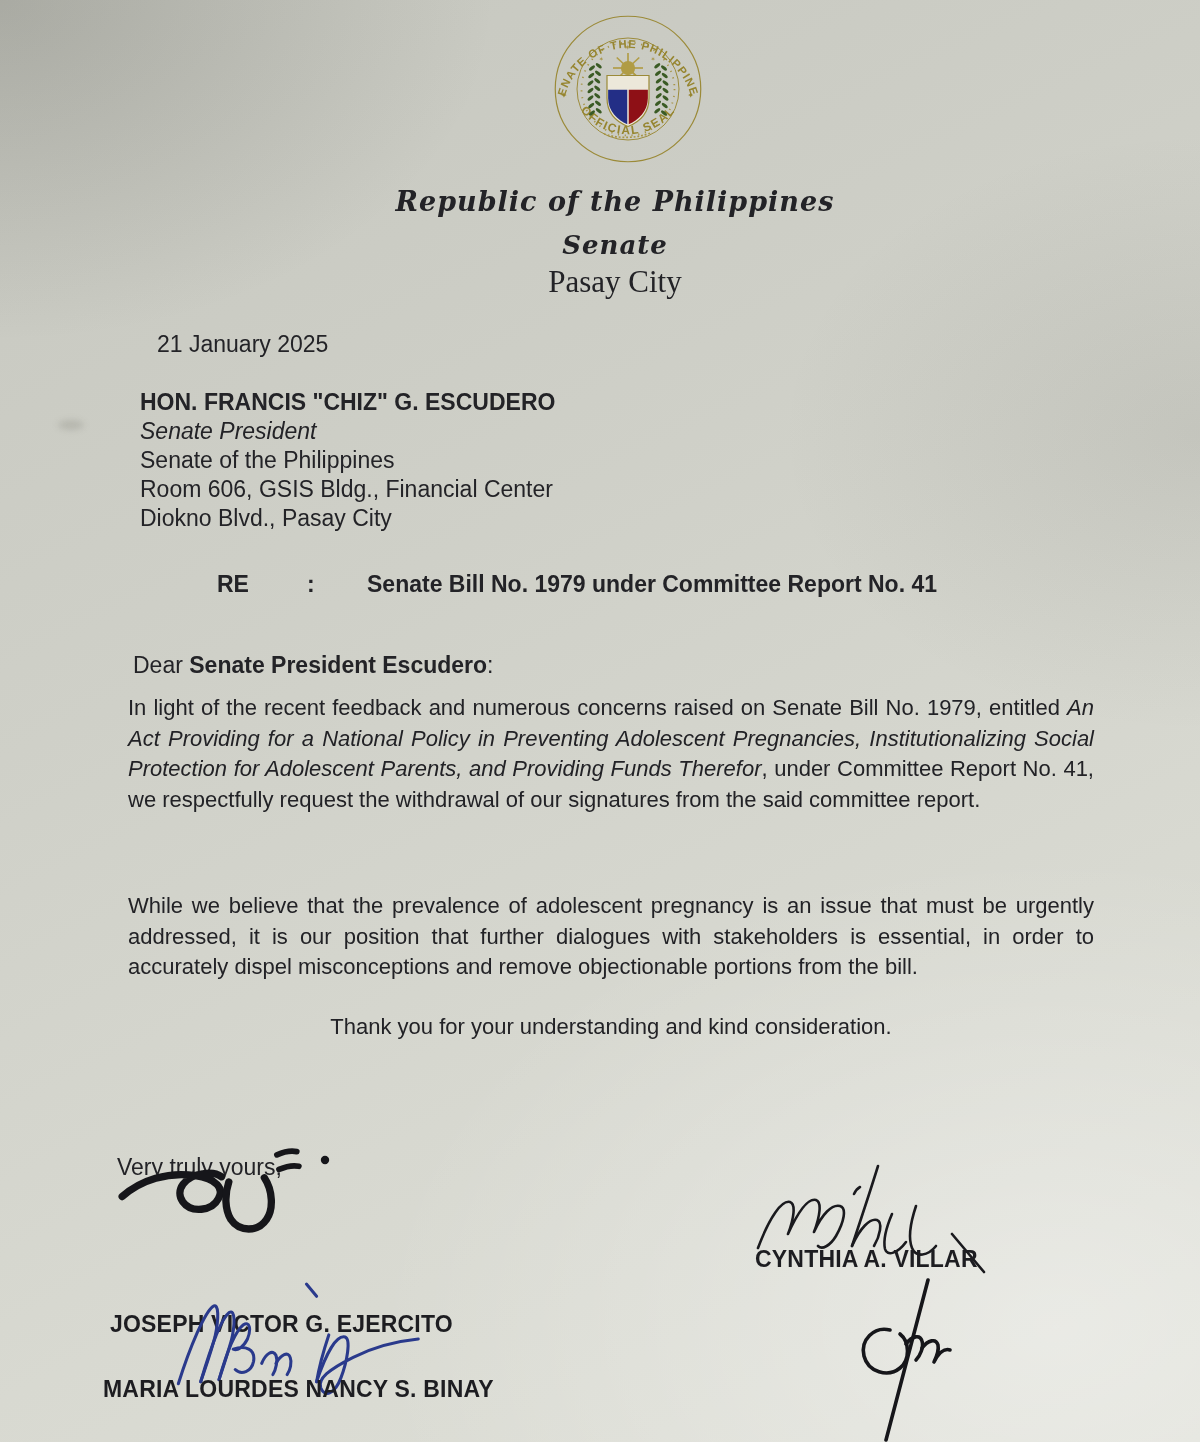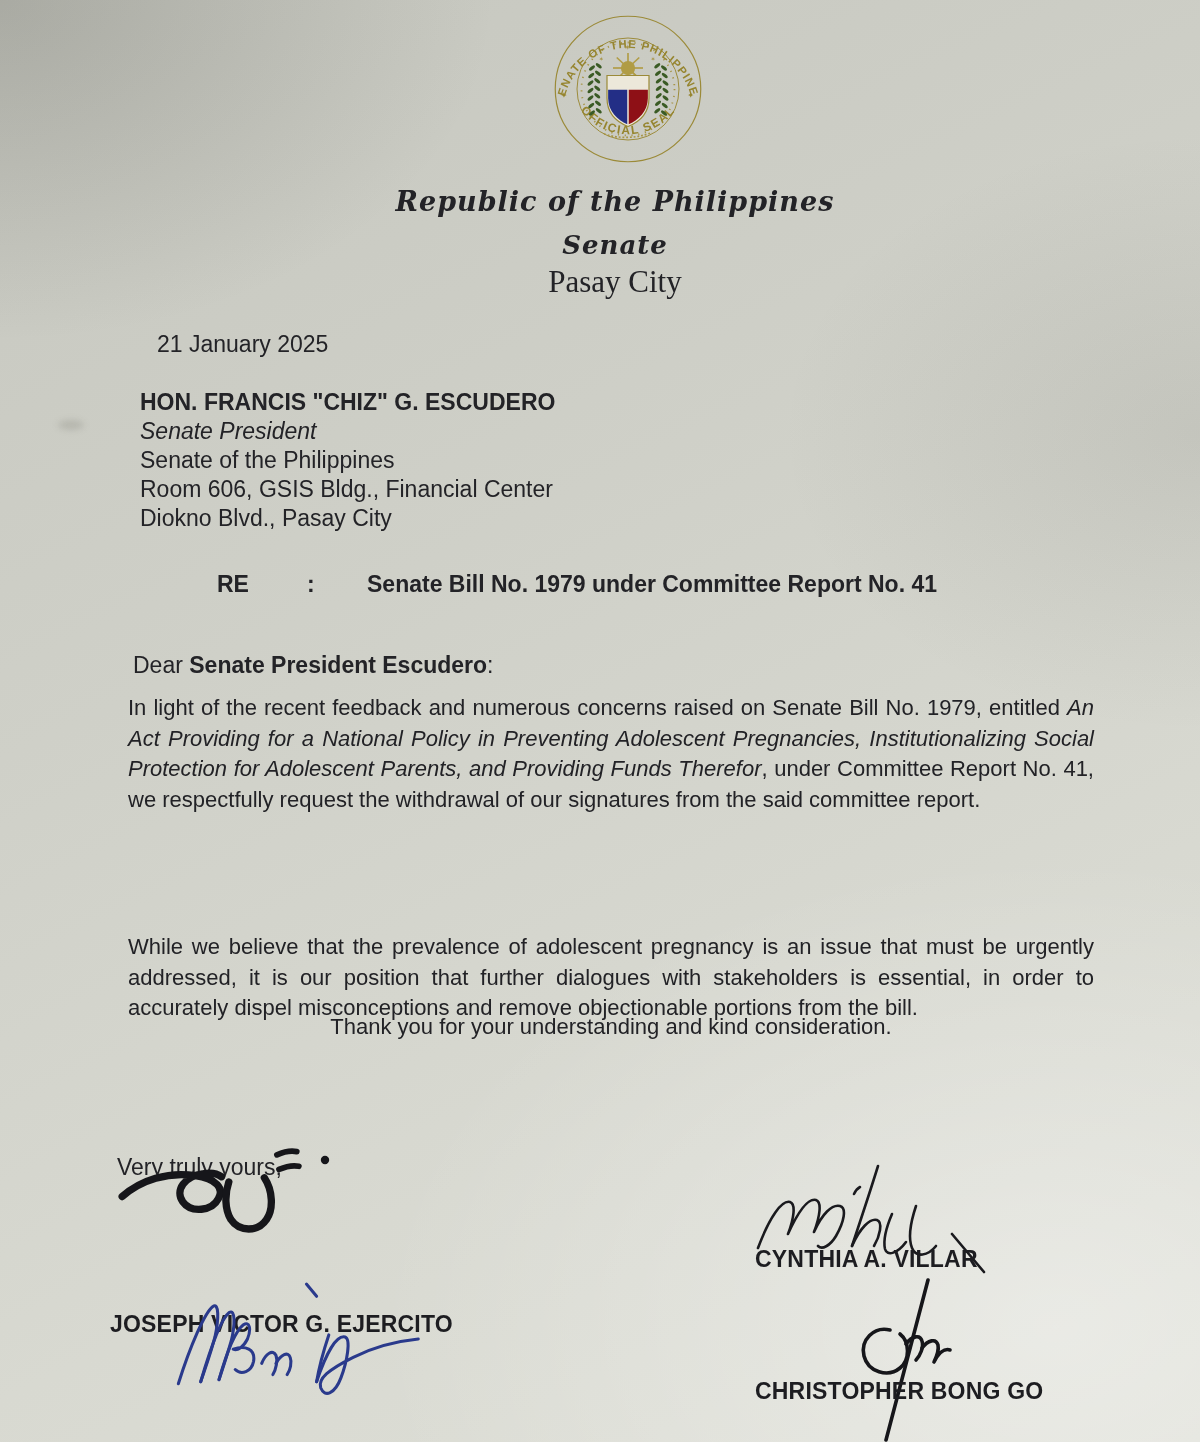--- a/index.html
+++ b/index.html
@@ -149,21 +149,21 @@
   </div>
 
   <div class="abs body-text" style="left:133px;top:630px;margin-top:21px;">
     <span>Dear </span><span class="bold">Senate President Escudero</span><span>:</span>
   </div>
 
   <div class="abs para" style="top:693px;">
     <span>In light of the recent feedback and numerous concerns raised on Senate Bill No. 1979, entitled </span><span class="italic">An Act Providing for a National Policy in Preventing Adolescent Pregnancies, Institutionalizing Social Protection for Adolescent Parents, and Providing Funds Therefor</span><span>, under Committee Report No. 41, we respectfully request the withdrawal of our signatures from the said committee report.</span>
   </div>
 
-  <div class="abs para" style="top:932px;">While we believe that the prevalence of adolescent pregnancy is an issue that must be urgently addressed, it is our position that further dialogues with stakeholders is essential, in order to accurately dispel misconceptions and remove objectionable portions from the bill.</div>
+  <div class="abs para" style="top:891px;">While we believe that the prevalence of adolescent pregnancy is an issue that must be urgently addressed, it is our position that further dialogues with stakeholders is essential, in order to accurately dispel misconceptions and remove objectionable portions from the bill.</div>
 
   <div class="abs para" style="top:1012px;text-align:center;">Thank you for your understanding and kind consideration.</div>
 
   <div class="abs body-text" style="left:117px;top:1113px;margin-top:40px;">Very truly yours,</div>
 
   <div class="abs" style="left:118px;top:1142px;">
     <svg width="230" height="105" viewBox="0 0 220 100">
       <g fill="none" stroke="#16161a" stroke-width="7" stroke-linecap="round" stroke-linejoin="round">
         <path d="M 4,52 C 22,36 48,28 74,32 C 94,35 102,44 96,54 C 90,66 70,68 62,57 C 54,46 64,32 82,30 C 88,29 95,30 99,33"></path>
         <path d="M 106,38 C 102,50 102,64 108,74 C 116,86 134,86 142,74 C 149,64 148,46 140,34"></path>
@@ -212,15 +212,15 @@
     <svg width="150" height="164" viewBox="0 0 150 164">
       <g fill="none" stroke="#16161a" stroke-width="3.6" stroke-linecap="round" stroke-linejoin="round">
         <path d="M 62,52 C 46,48 32,62 36,78 C 40,94 60,100 72,90 C 82,82 82,64 72,56"></path>
         <path d="M 100,2 C 90,40 74,100 58,162"></path>
         <path d="M 78,66 C 84,58 92,56 94,63 C 96,69 92,78 88,82"></path>
         <path d="M 94,70 C 100,62 108,60 110,67 C 111,72 108,80 106,84 C 110,76 116,70 122,72"></path>
       </g>
     </svg>
   </div>
 
-  <div class="abs name-label" style="left:755px;top:1378px;">CHRISTOPHER BONG GO</div>
+  <div class="abs name-label" style="left:103px;top:1376px;">MARIA LOURDES NANCY S. BINAY</div>
 
 </div>
 
 </body></html>

